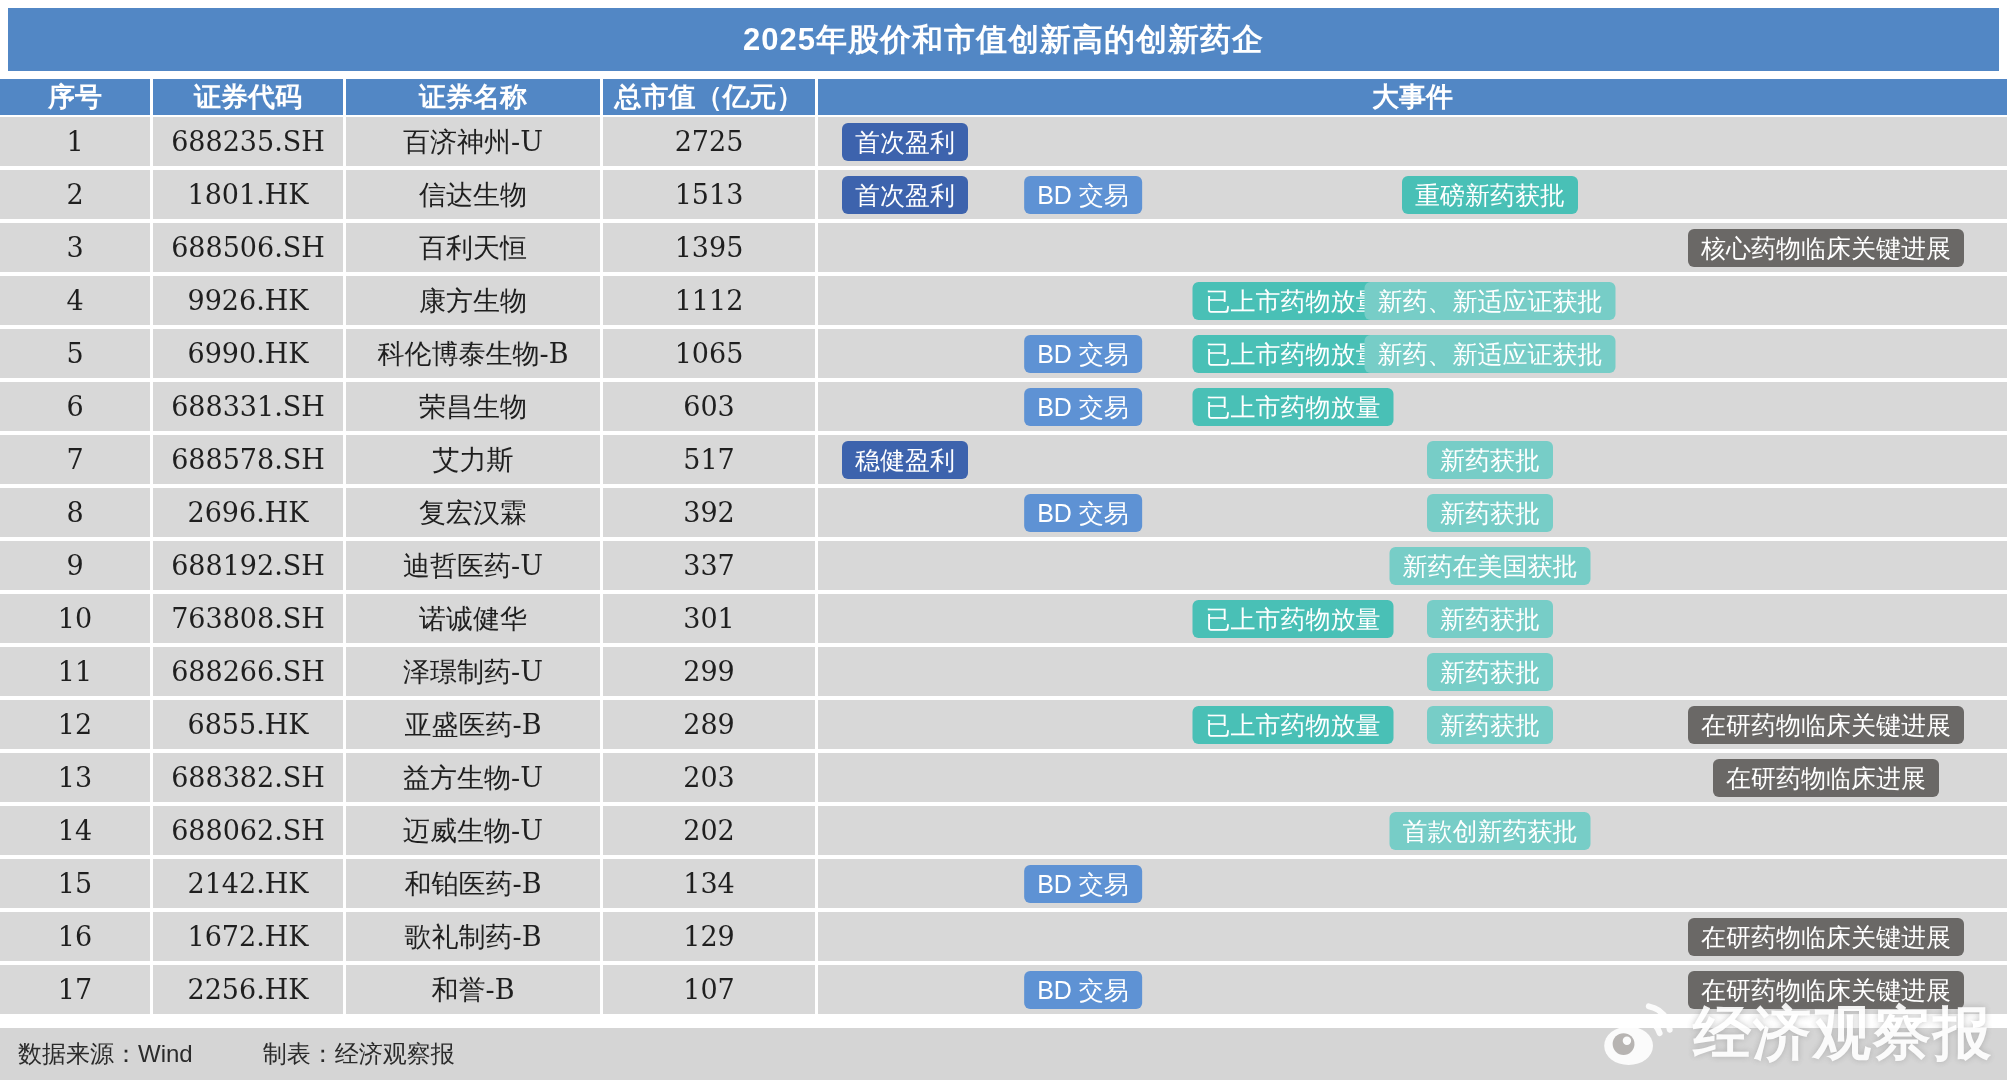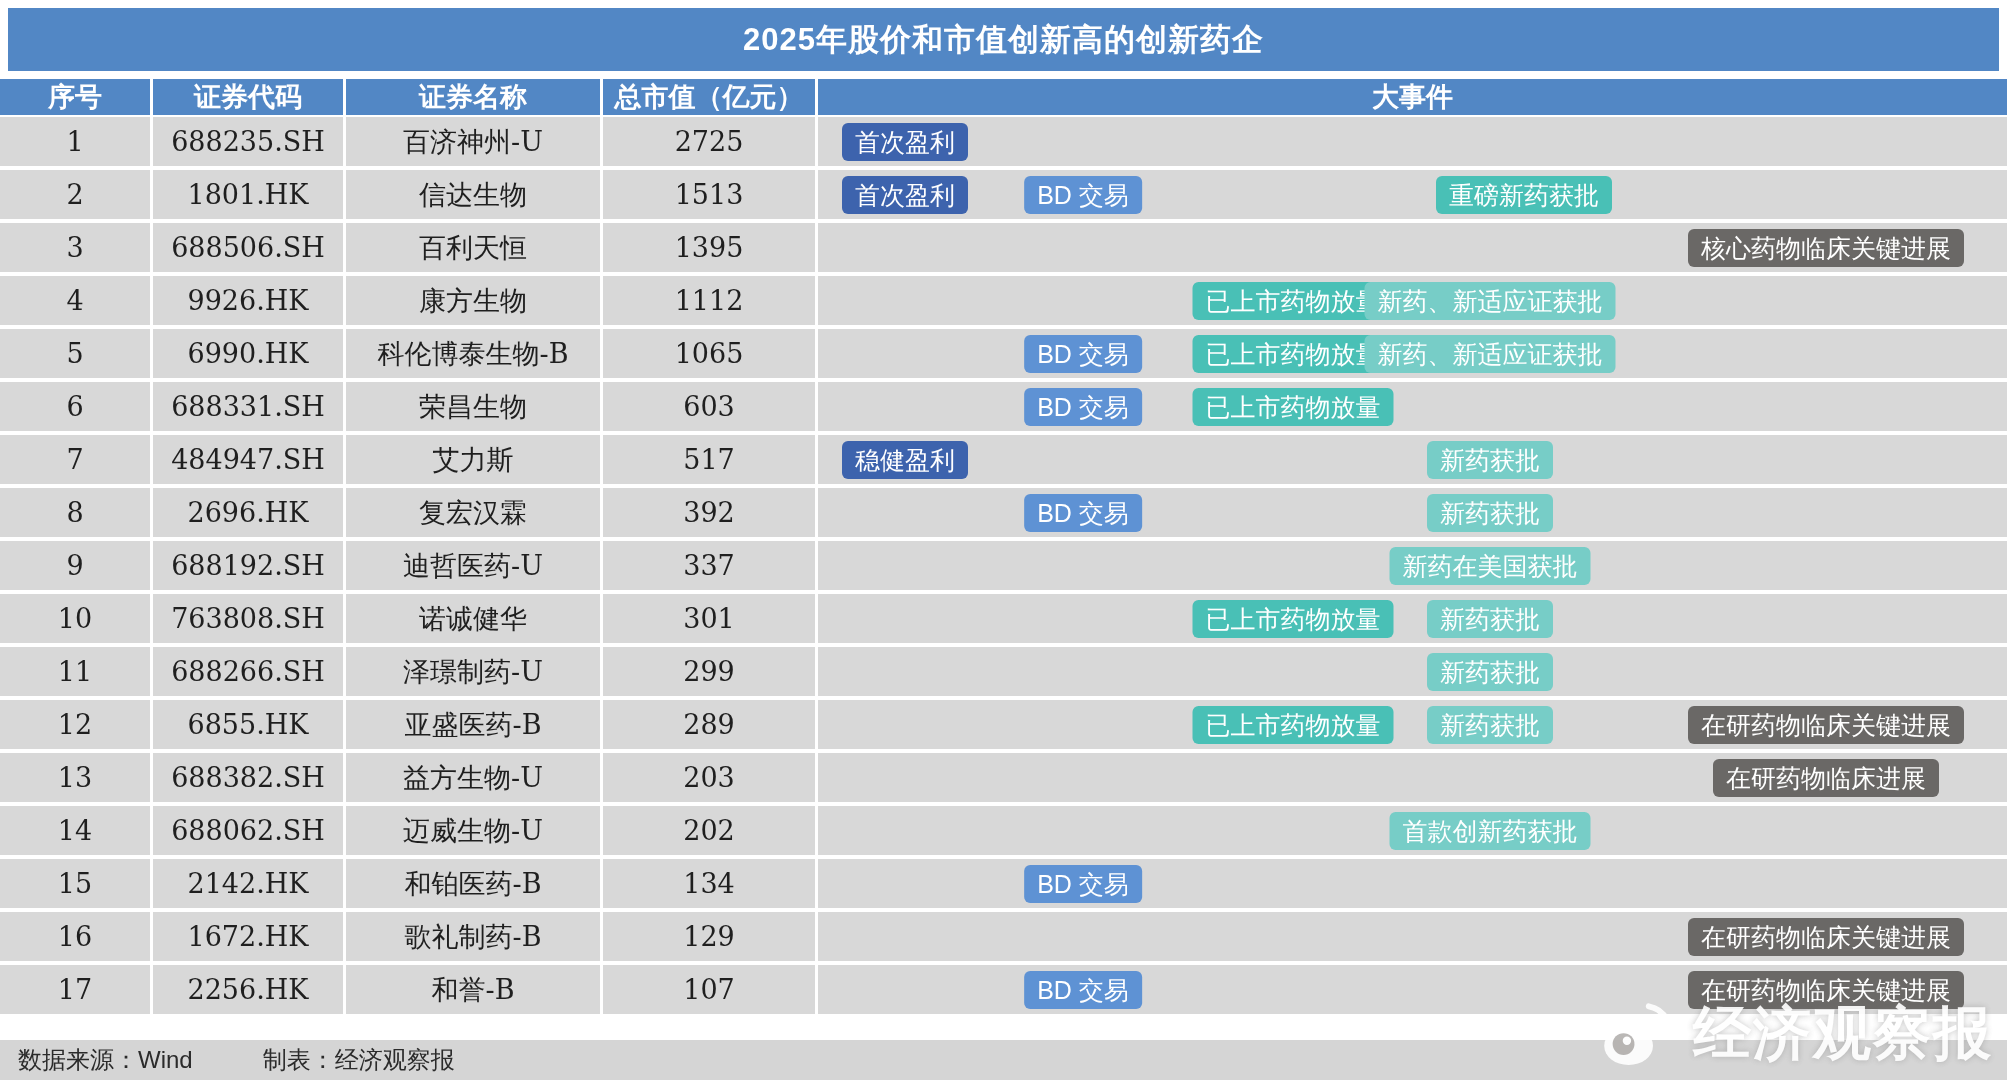--- a/index.html
+++ b/index.html
@@ -17,21 +17,21 @@
   .data-row .cell{background:#D8D8D8;color:#1F1F1F;font-size:27px;
        font-family:"DejaVu Serif", serif;
        display:flex;align-items:center;justify-content:center;}
   .cell.events{position:relative;justify-content:flex-start;}
   .badge{position:absolute;top:50%;transform:translate(-50%,-50%);
        height:38px;line-height:38px;border-radius:6px;padding:0 13px;
        color:#ffffff;font-size:25px;white-space:nowrap;text-align:center;
        font-family:"Liberation Sans", sans-serif;}
   .slot1{left:87px;}  .slot2{left:265px;} .slot3{left:475px;}
   .slot4{left:672px;} .slot5{left:1008px;}
-  .footer{position:absolute;left:0;right:0;bottom:0;height:40px;background:#D5D5D5;
+  .footer{position:absolute;left:0;right:0;bottom:0;height:52px;background:#D5D5D5;
        display:flex;align-items:center;gap:70px;padding-left:18px;
        color:#2b2b2b;font-size:24px;}
   .watermark{position:absolute;right:14px;bottom:4px;display:flex;align-items:center;
        gap:14px;z-index:5;opacity:0.92;}
   .watermark .wm-text{color:#ffffff;font-size:58px;font-weight:bold;letter-spacing:2px;
        text-shadow:0 0 6px rgba(120,120,120,0.45);}
   .watermark svg{display:block;}
 </style>
 </head>
 <body>
@@ -59,21 +59,21 @@
         </div>
       </div>
       <div class="grid-row data-row">
         <div class="cell">2</div>
         <div class="cell">1801.HK</div>
         <div class="cell">信达生物</div>
         <div class="cell">1513</div>
         <div class="cell events">
           <span class="badge slot1" style="background: rgb(61, 99, 173);">首次盈利</span>
           <span class="badge slot2" style="background: rgb(94, 146, 212);">BD 交易</span>
-          <span class="badge slot4" style="background: rgb(73, 192, 182); margin-left: 34px;">重磅新药获批</span>
+          <span class="badge slot4" style="background: rgb(73, 192, 182);">重磅新药获批</span>
         </div>
       </div>
       <div class="grid-row data-row">
         <div class="cell">3</div>
         <div class="cell">688506.SH</div>
         <div class="cell">百利天恒</div>
         <div class="cell">1395</div>
         <div class="cell events">
           <span class="badge slot5" style="background: rgb(106, 104, 102);">核心药物临床关键进展</span>
         </div>
@@ -104,21 +104,21 @@
         <div class="cell">688331.SH</div>
         <div class="cell">荣昌生物</div>
         <div class="cell">603</div>
         <div class="cell events">
           <span class="badge slot2" style="background: rgb(94, 146, 212);">BD 交易</span>
           <span class="badge slot3" style="background: rgb(73, 192, 182);">已上市药物放量</span>
         </div>
       </div>
       <div class="grid-row data-row">
         <div class="cell">7</div>
-        <div class="cell">484947.SH</div>
+        <div class="cell">688578.SH</div>
         <div class="cell">艾力斯</div>
         <div class="cell">517</div>
         <div class="cell events">
           <span class="badge slot1" style="background: rgb(61, 99, 173);">稳健盈利</span>
           <span class="badge slot4" style="background: rgb(119, 205, 199);">新药获批</span>
         </div>
       </div>
       <div class="grid-row data-row">
         <div class="cell">8</div>
         <div class="cell">2696.HK</div>

